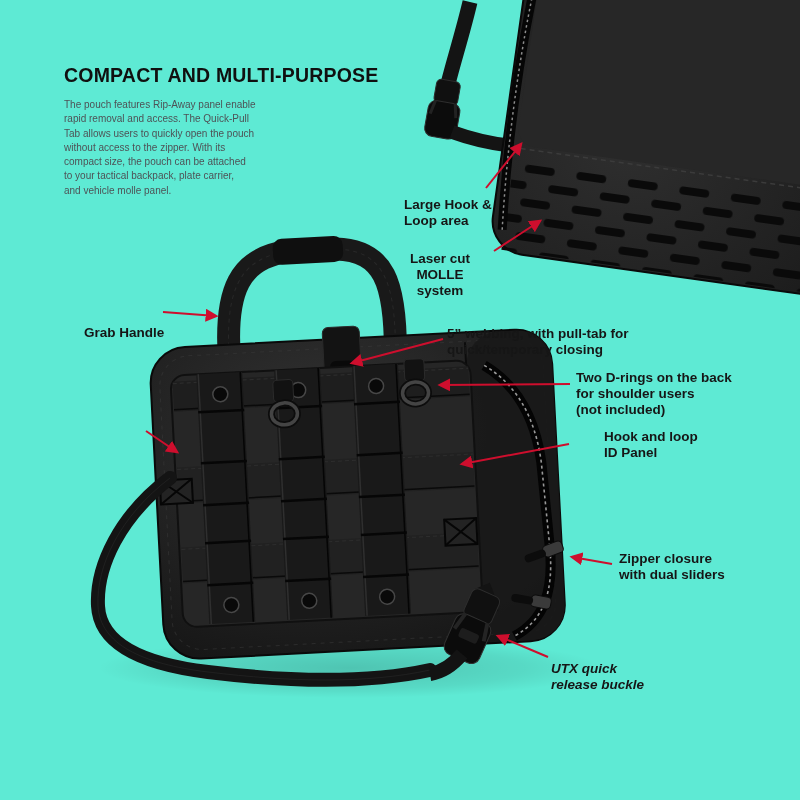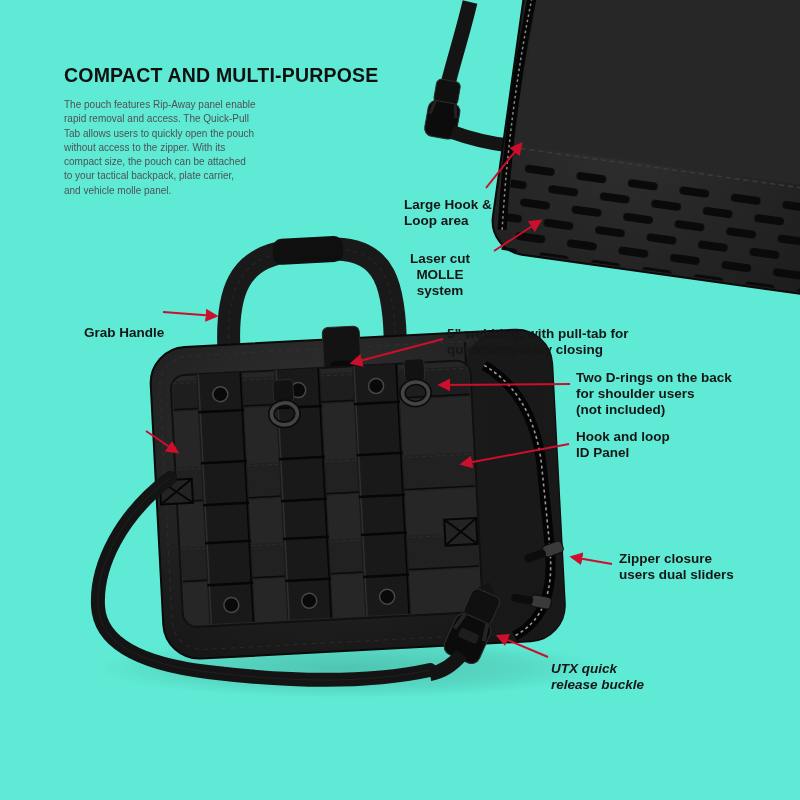--- a/index.html
+++ b/index.html
@@ -215,20 +215,20 @@
   <div class="callout" style="left:404px; top:189px;margin-top:8px;">Large Hook &amp;
 Loop area</div>
   <div class="callout tc" style="left:394px; top:251px; width:92px;">Laser cut
 MOLLE system</div>
   <div class="callout" style="left:84px; top:304px;margin-top:21px;">Grab Handle</div>
   <div class="callout" style="left:447px; top:326px;">5” webbing, with pull-tab for
 quick/temporary closing</div>
   <div class="callout" style="left:576px; top:370px;">Two D-rings on the back
 for shoulder users
 (not included)</div>
-  <div class="callout" style="left:576px; top:429px;">Hook and loop
+  <div class="callout" style="left:604px; top:429px;">Hook and loop
 ID Panel</div>
   <div class="callout" style="left:619px; top:551px;">Zipper closure
-users dual sliders</div>
+with dual sliders</div>
   <div class="callout" style="left:551px; top:661px;font-style:italic;">UTX quick
 release buckle</div>
 
 </div>
 
 </body></html>

